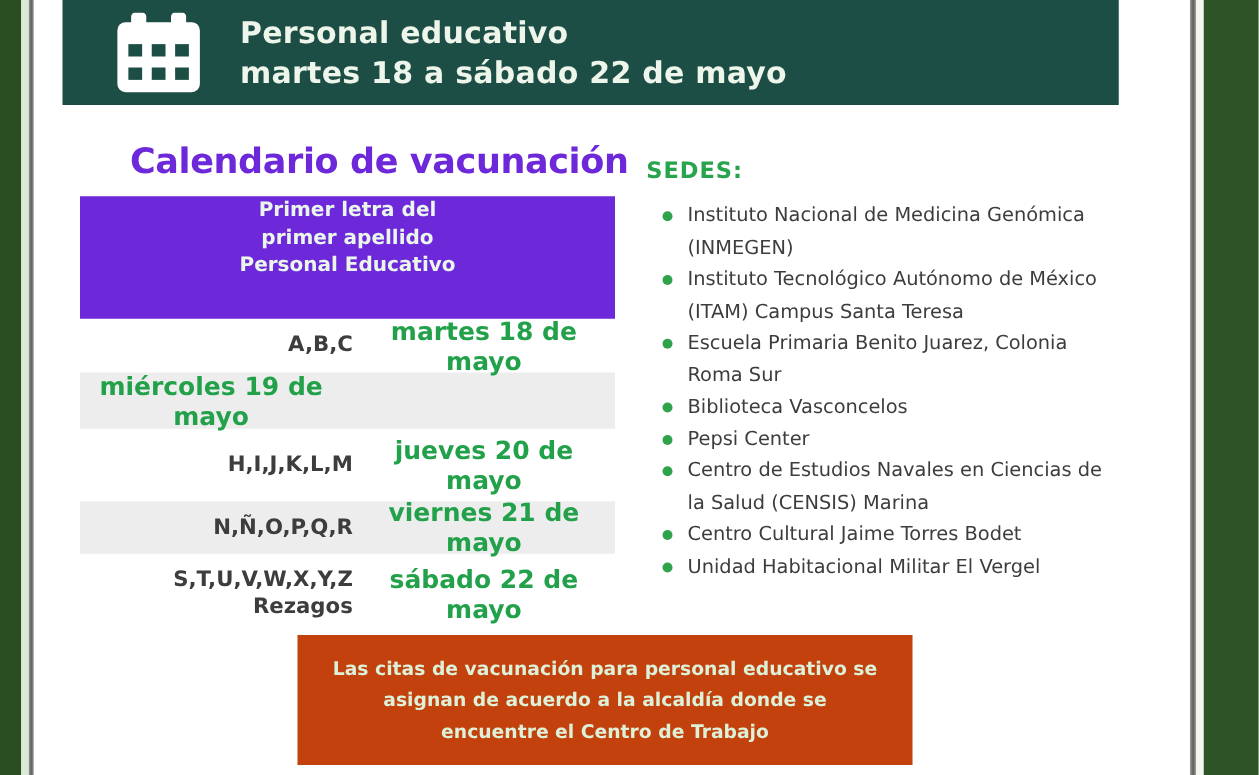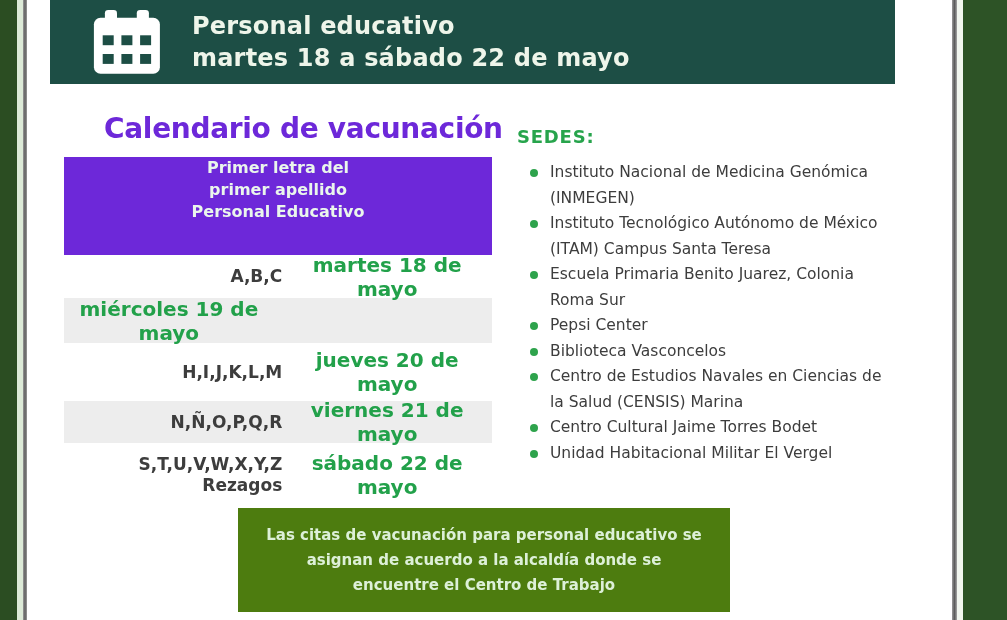--- a/index.html
+++ b/index.html
@@ -49,21 +49,21 @@
   
   .sedes-heading{left:517px;top:126px;font-size:18px;font-weight:bold;
     color:#27a44c;letter-spacing:.8px;}
   .sedes-list{left:530px;top:160px;width:352px;list-style:none;margin:0;padding:0;}
   .sedes-list li{position:relative;padding-left:20px;font-size:15.5px;
     line-height:25.5px;color:#3d3d3d;}
   .dot{position:absolute;left:0;top:9px;width:8px;height:8px;border-radius:50%;
     background:#2ea34c;}
 
   
-  .notice{left:238px;top:508px;width:492px;height:104px;background:#4d7c0f;
+  .notice{left:238px;top:508px;width:492px;height:104px;background:#c2410c;
     display:flex;align-items:center;justify-content:center;box-sizing:border-box;
     padding:10px 26px;}
   .notice-text{color:#ddf0d8;font-weight:bold;font-size:15px;line-height:25px;
     text-align:center;}
 </style>
 </head>
 <body>
 
 <div class="abs left-strip"></div>
 <div class="abs left-sliver"></div>
@@ -135,22 +135,22 @@
     </div>
     <div class="td-date">sábado 22 de mayo</div>
   </div>
 </div>
 
 <div class="abs sedes-heading">SEDES:</div>
 <ul class="abs sedes-list">
   <li><span class="dot"></span><span>Instituto Nacional de Medicina Genómica (INMEGEN)</span></li>
   <li><span class="dot"></span><span>Instituto Tecnológico Autónomo de México (ITAM) Campus Santa Teresa</span></li>
   <li><span class="dot"></span><span>Escuela Primaria Benito Juarez, Colonia Roma Sur</span></li>
+  <li><span class="dot"></span><span>Biblioteca Vasconcelos</span></li>
   <li><span class="dot"></span><span>Pepsi Center</span></li>
-  <li><span class="dot"></span><span>Biblioteca Vasconcelos</span></li>
   <li><span class="dot"></span><span>Centro de Estudios Navales en Ciencias de la Salud (CENSIS) Marina</span></li>
   <li><span class="dot"></span><span>Centro Cultural Jaime Torres Bodet</span></li>
   <li><span class="dot"></span><span>Unidad Habitacional Militar El Vergel</span></li>
 </ul>
 
 <div class="abs notice">
   <div class="notice-text">Las citas de vacunación para personal educativo se asignan de acuerdo a la alcaldía donde se encuentre el Centro de Trabajo</div>
 </div>
 
 </body></html>

